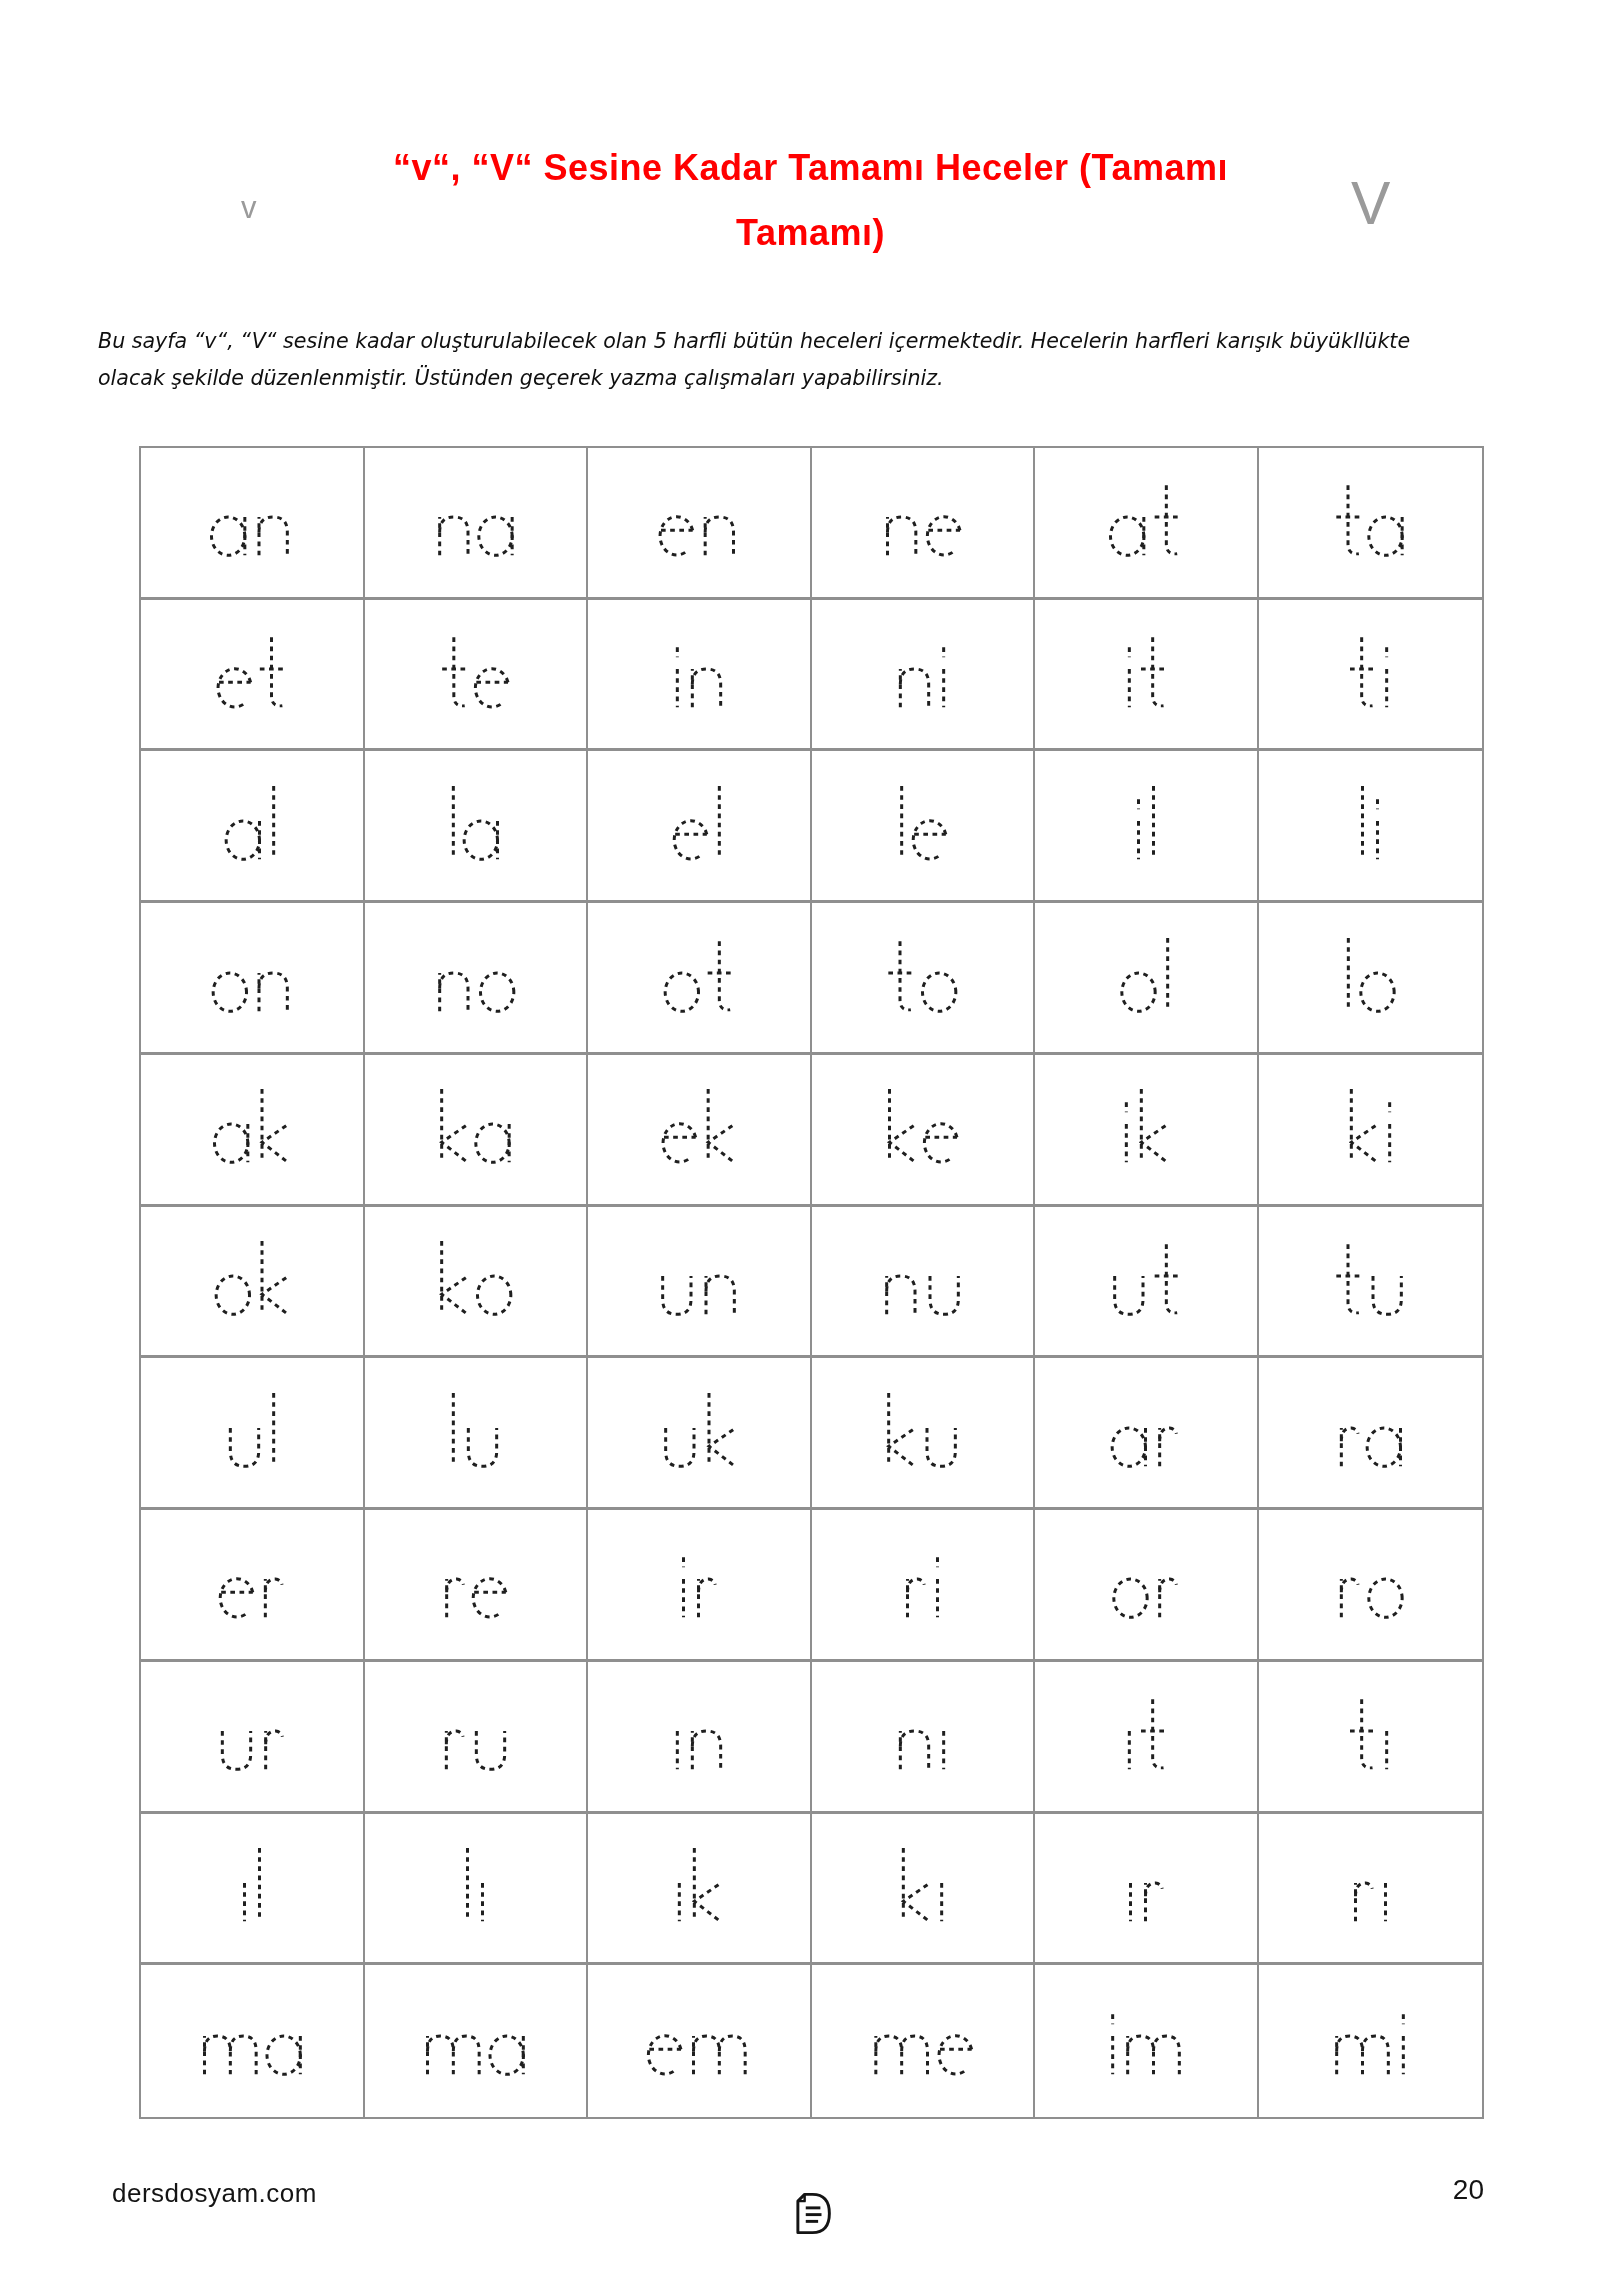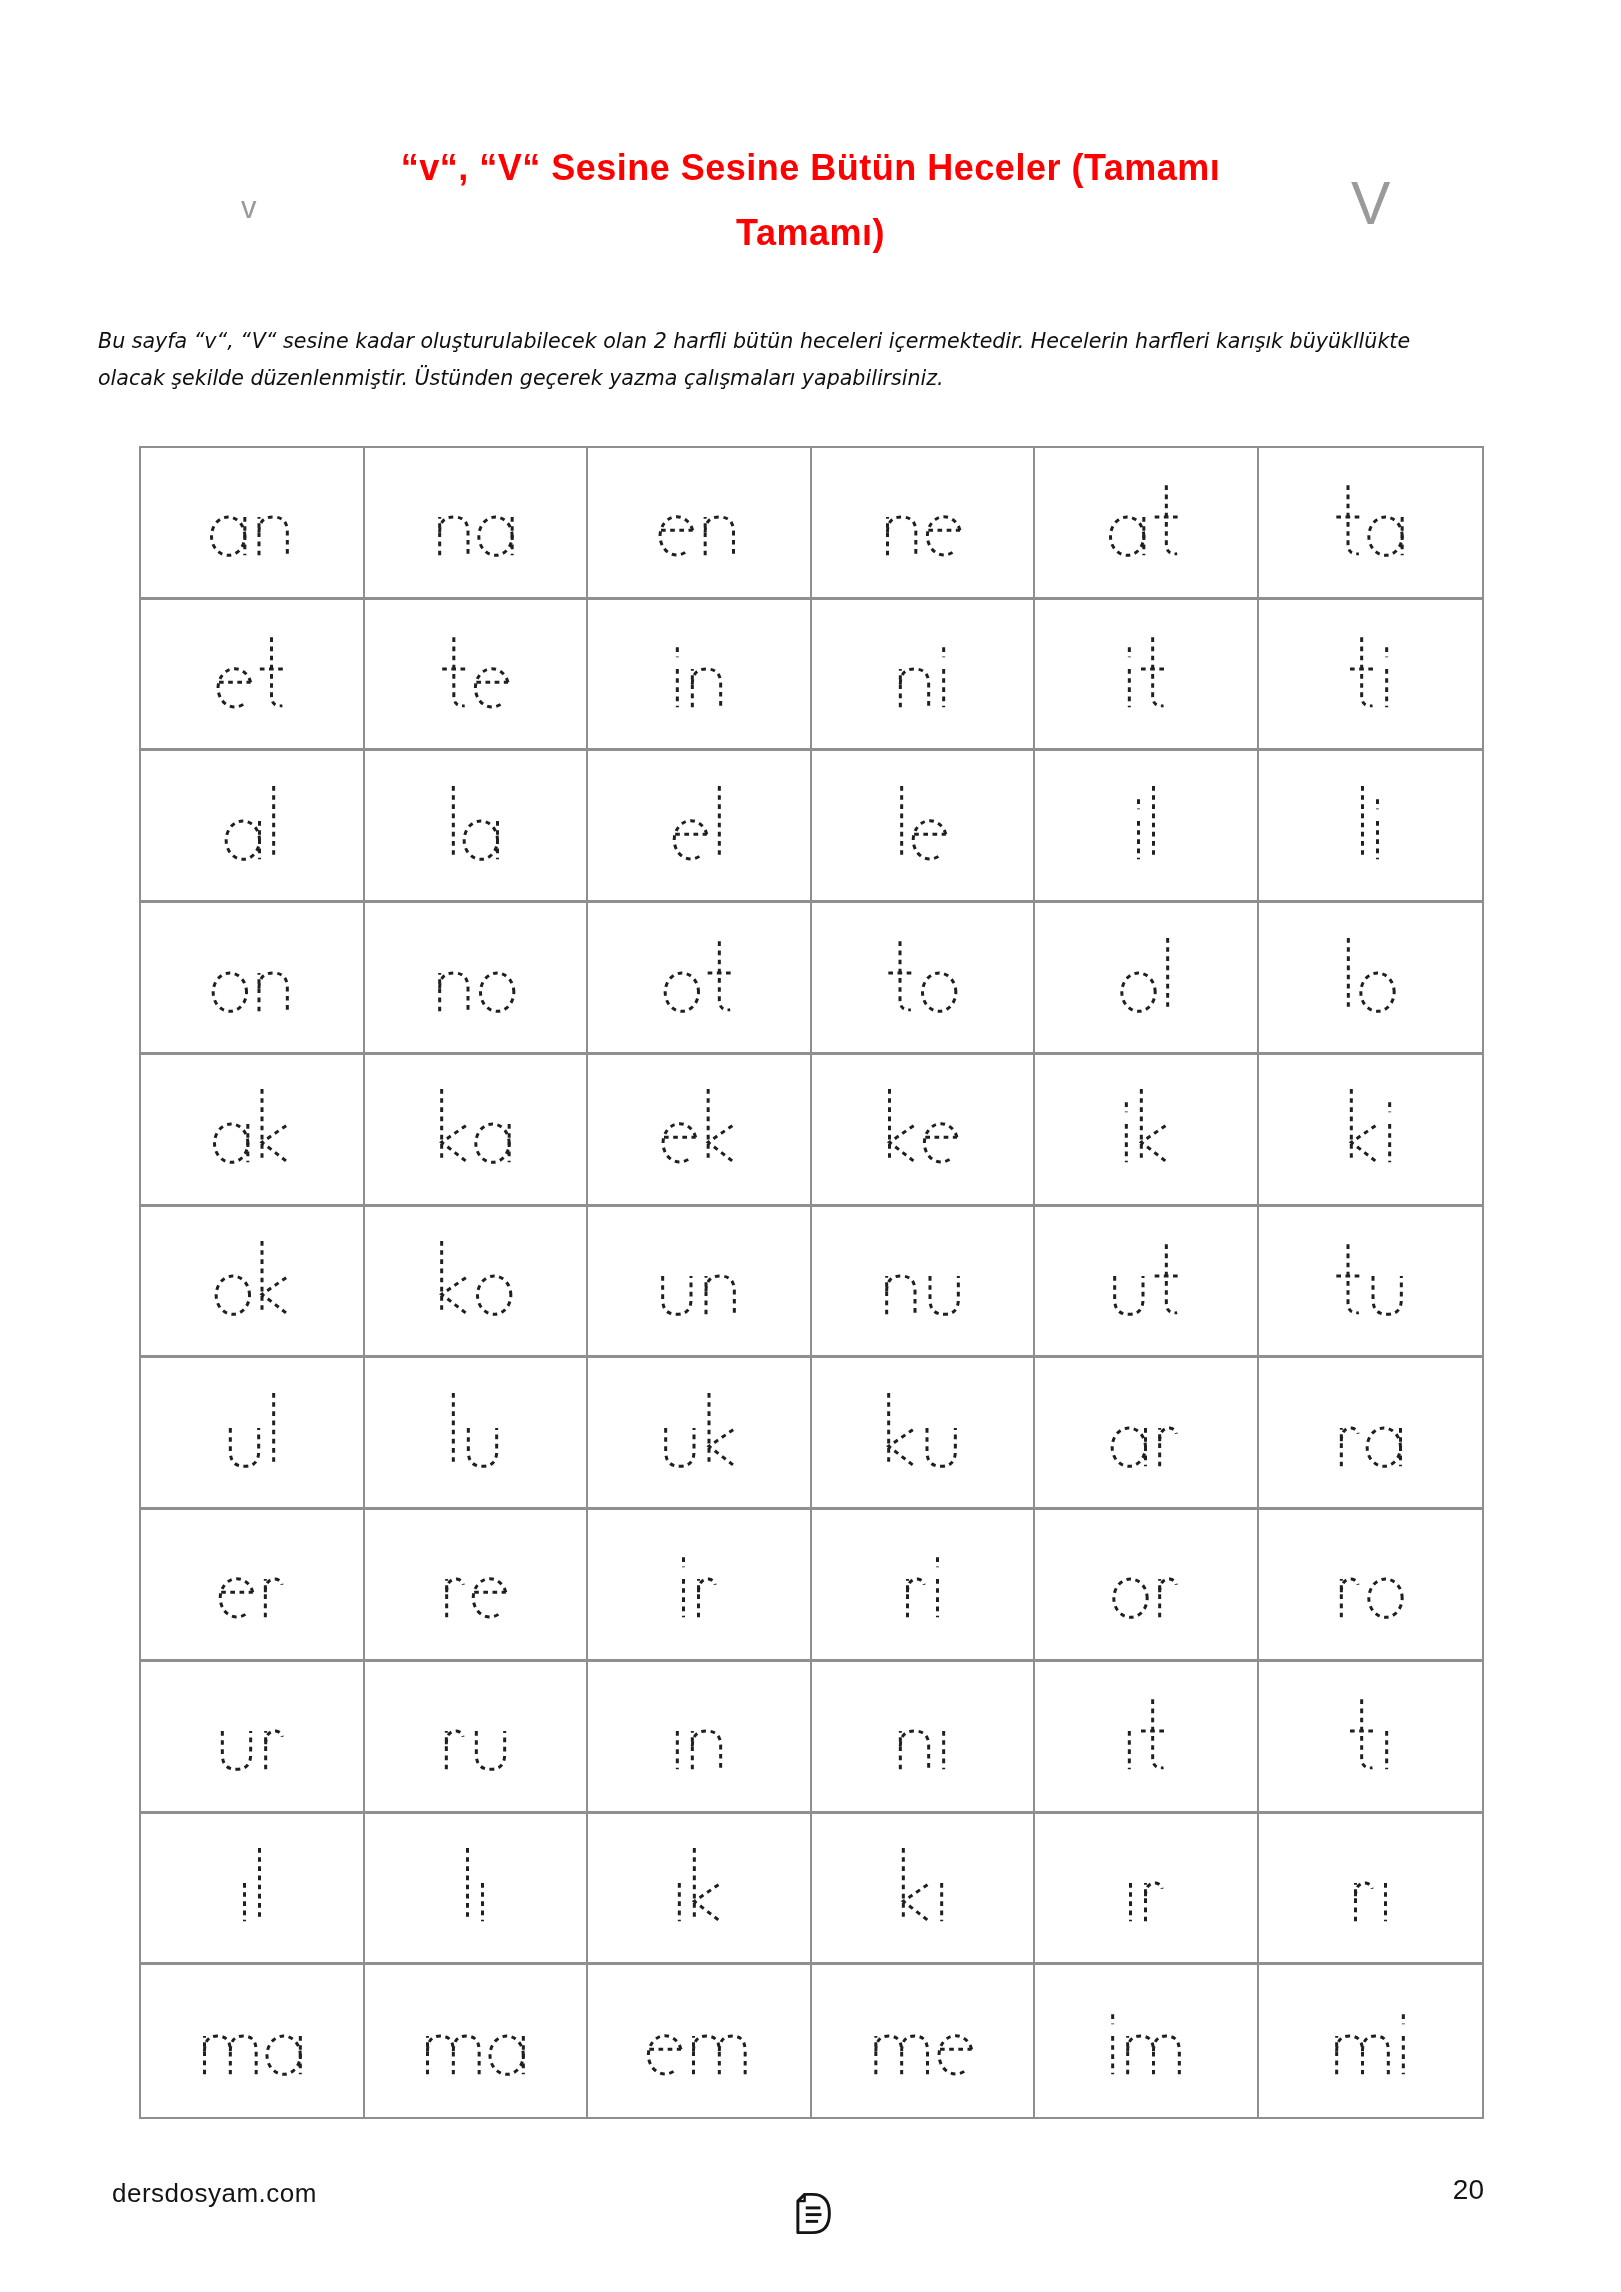--- a/index.html
+++ b/index.html
@@ -51,25 +51,25 @@
     position:absolute;left:790px;top:2192px;width:45px;height:43px;
   }
 </style>
 </head>
 <body>
 
 <div class="corner-small" style="color: rgb(154, 154, 154);">v</div>
 <div class="corner-large" style="color: rgb(154, 154, 154);">V</div>
 
 <div class="title" style="color: rgb(255, 0, 0);">
-  <div>“v“, “V“ Sesine Sesine Bütün Heceler (Tamamı</div>
+  <div>“v“, “V“ Sesine Kadar Tamamı Heceler (Tamamı</div>
   <div>Tamamı)</div>
 </div>
 
-<div class="description">Bu sayfa “v“, “V“ sesine kadar oluşturulabilecek olan 2 harfli bütün heceleri içermektedir. Hecelerin harfleri karışık büyükllükte olacak şekilde düzenlenmiştir. Üstünden geçerek yazma çalışmaları yapabilirsiniz.</div>
+<div class="description">Bu sayfa “v“, “V“ sesine kadar oluşturulabilecek olan 5 harfli bütün heceleri içermektedir. Hecelerin harfleri karışık büyükllükte olacak şekilde düzenlenmiştir. Üstünden geçerek yazma çalışmaları yapabilirsiniz.</div>
 
 <div class="trace-grid" style="border: 2.9px solid rgb(143, 143, 143);">
     <div class="trace-cell" style="border-right: 2px solid rgb(143, 143, 143); border-bottom: 3.9px solid rgb(143, 143, 143);">
       <svg viewBox="0 0 53 48" width="89" height="80" aria-label="an">
         <g transform="translate(2 0)">
           <path d="M20.5 32.5 A10 11.5 0 1 0 0.5 32.5 A10 11.5 0 1 0 20.5 32.5" fill="none" stroke="#1f1f1f" stroke-width="1.8" stroke-dasharray="2.8 2.7" stroke-linecap="butt"></path>
           <path d="M20.5 21 V44" fill="none" stroke="#1f1f1f" stroke-width="1.8" stroke-dasharray="2.8 2.7" stroke-linecap="butt"></path>
         </g>
         <g transform="translate(28 0)">
           <path d="M3 44 V21" fill="none" stroke="#1f1f1f" stroke-width="1.8" stroke-dasharray="2.8 2.7" stroke-linecap="butt"></path>

